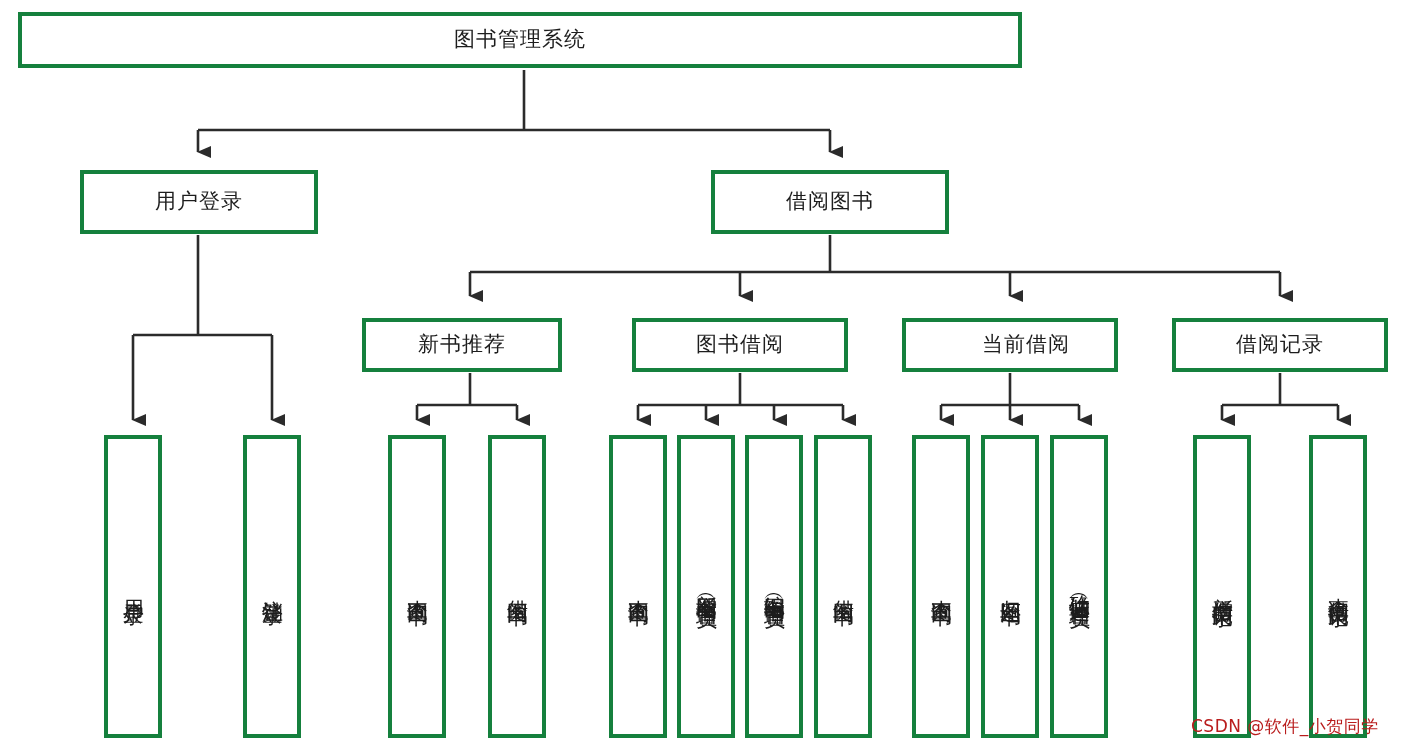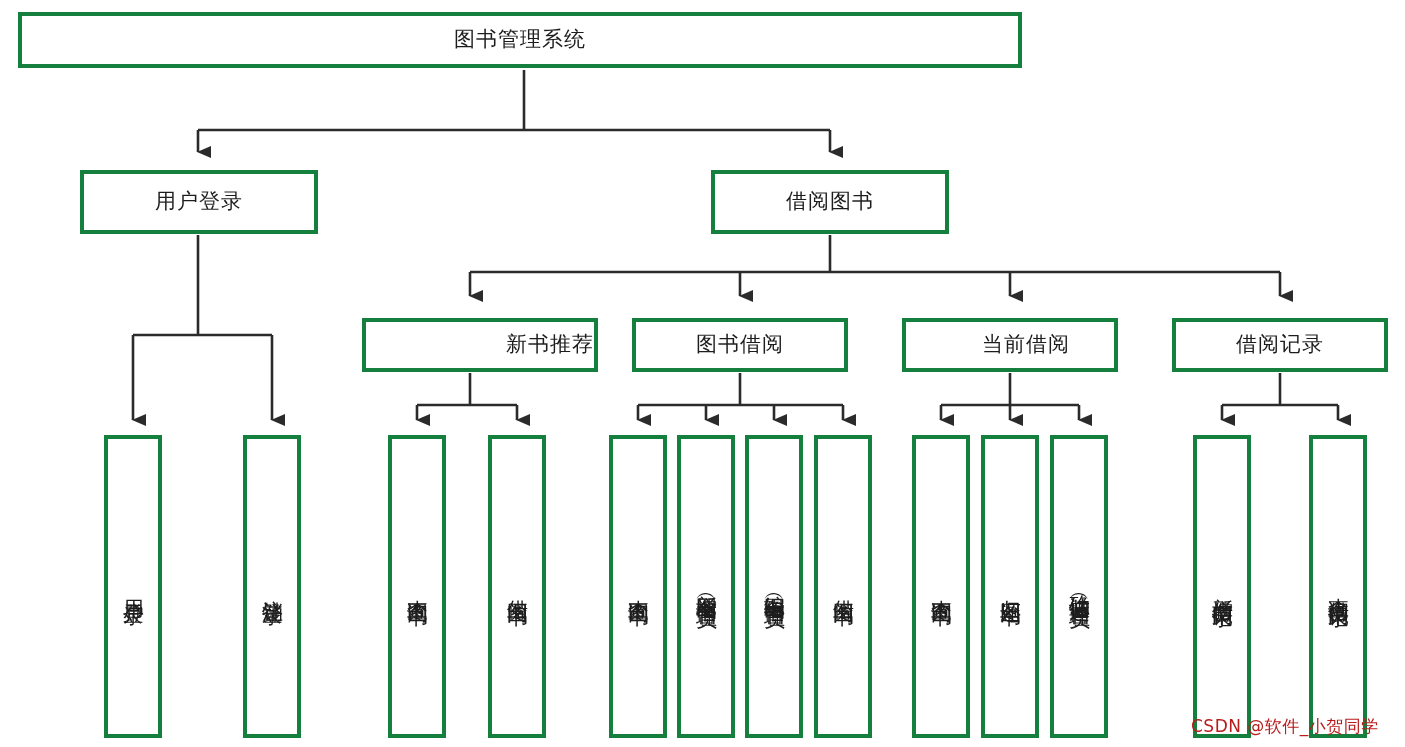--- a/index.html
+++ b/index.html
@@ -123,21 +123,21 @@
     <span>图书管理系统</span>
   </div>
 
   <div class="node horiz" style="left:80px; top:170px; width:238px; height:64px;">
     <span>用户登录</span>
   </div>
   <div class="node horiz" style="left:711px; top:170px; width:238px; height:64px;">
     <span>借阅图书</span>
   </div>
 
-  <div class="node horiz" style="left:362px; top:318px; width:236px; height:54px;justify-content:flex-end;">
+  <div class="node horiz" style="left:362px; top:318px; width:200px; height:54px;">
     <span>新书推荐</span>
   </div>
   <div class="node horiz" style="left:632px; top:318px; width:216px; height:54px;">
     <span>图书借阅</span>
   </div>
   <div class="node horiz" style="left:902px; top:318px; width:216px; height:54px;padding-left:32px;">
     <span>当前借阅</span>
   </div>
   <div class="node horiz" style="left:1172px; top:318px; width:216px; height:54px;align-items:center;">
     <span>借阅记录</span>

